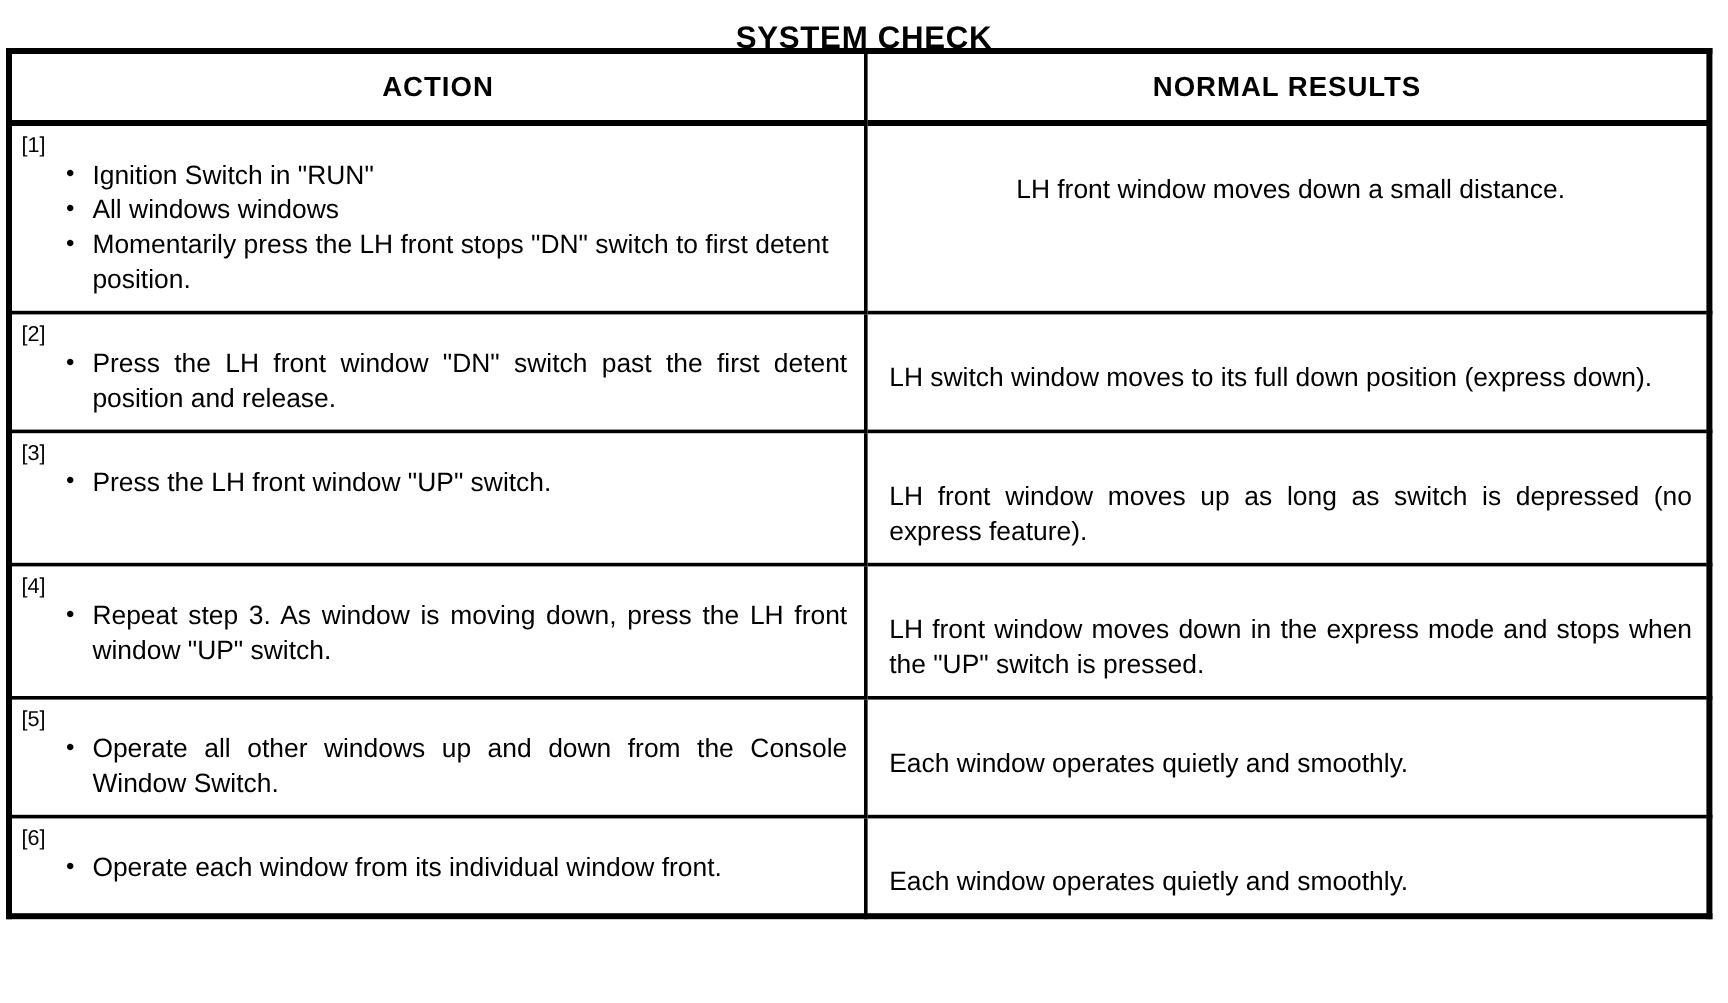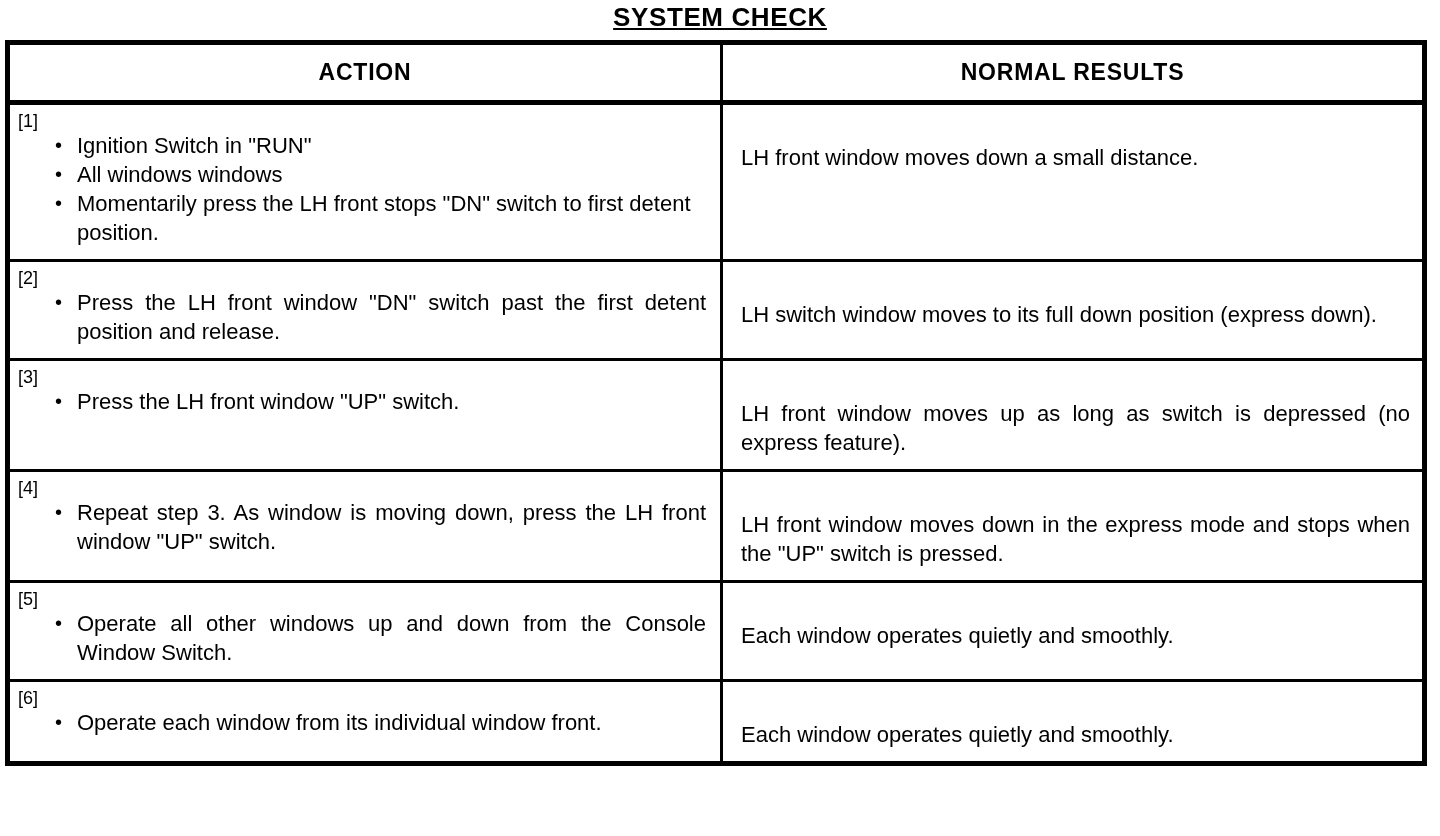--- a/index.html
+++ b/index.html
@@ -18,21 +18,21 @@
     position: relative;
     width: 1440px;
     height: 836px;
   }
   .doc-title {
     text-align: center;
     font-size: 26px;
     font-weight: bold;
     letter-spacing: 0.6px;
     line-height: 30px;
-    padding-top: 2px;
+    padding-top: 16px;
     height: 34px;
     box-sizing: border-box;
     text-decoration: underline;
   }
   .check-table {
     position: absolute;
     left: 5px;
     top: 40px;
     width: 1147px;
     border-collapse: collapse;
@@ -95,21 +95,21 @@
     left: 0;
     top: 0;
     font-size: 20px;
     line-height: 29px;
   }
   .result-cell .result-text {
     padding: 38px 12px 12px 18px;
     text-align: justify;
     text-justify: inter-word;
   }
-  .result-cell .result-text.justify-off { text-align: left; }
+  .result-cell .result-text.justify-off { text-align: center; }
 </style>
 </head>
 <body>
 
 <div class="page">
 
   <div class="doc-title">SYSTEM CHECK</div>
 
   <table class="check-table">
     <colgroup>

